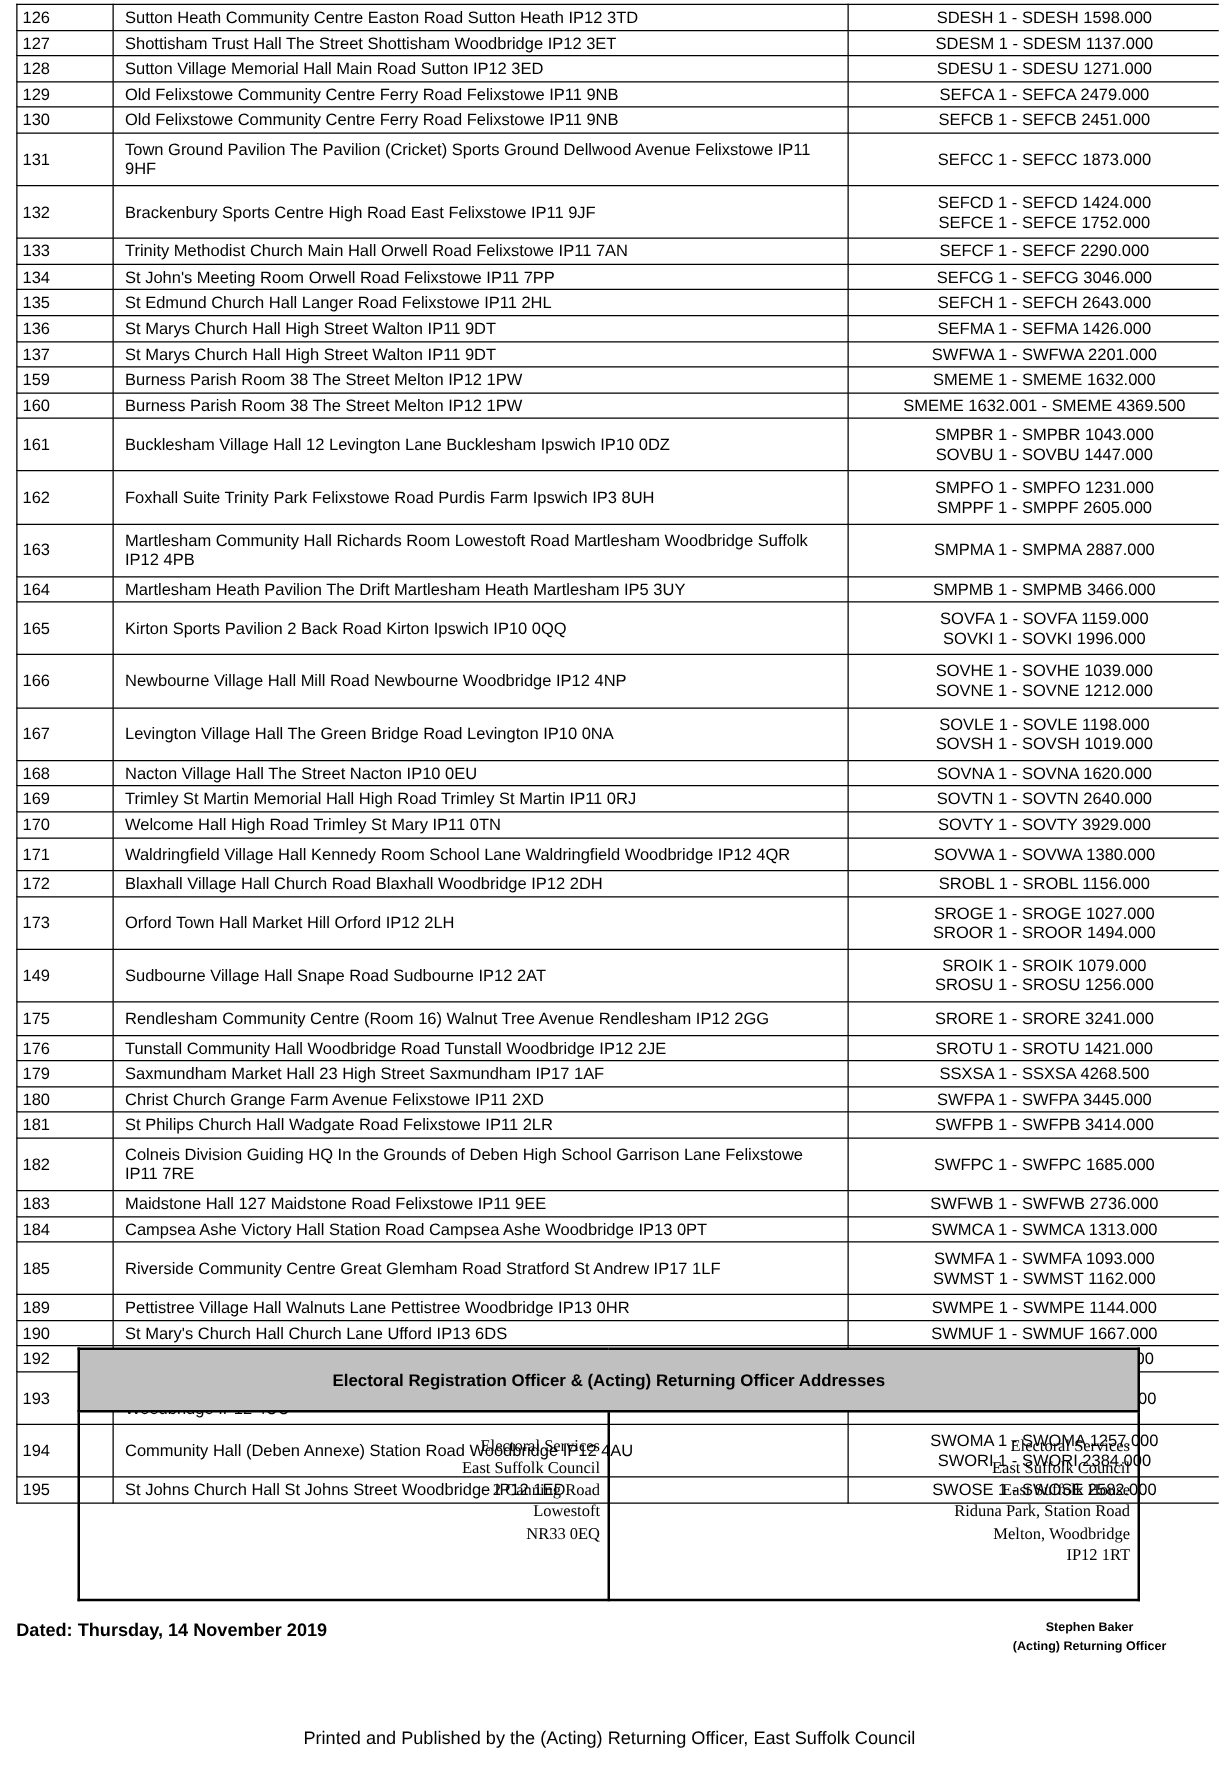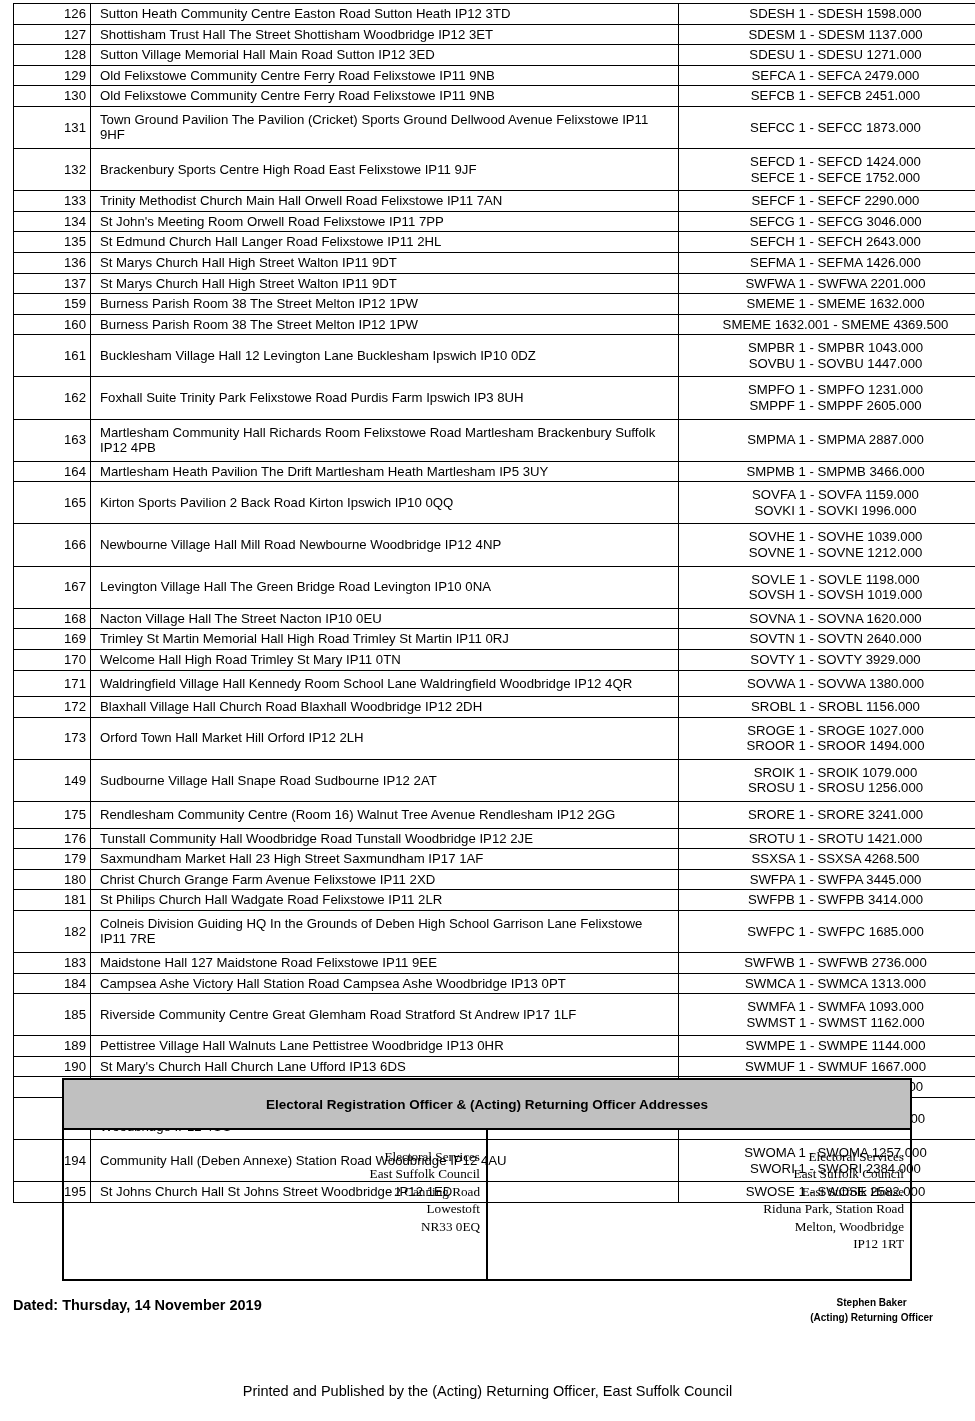--- a/index.html
+++ b/index.html
@@ -27,21 +27,21 @@
   }
   #stations-table td {
     border: 1px solid #000000;
     font-size: 13.2px;
     line-height: 1.18;
     padding: 2px 4px;
     vertical-align: middle;
   }
   #stations-table td.col-no {
     width: 68px;
-    text-align: right;
+    text-align: left;
     margin-top: 47px;
   }
   #stations-table td.col-addr {
     width: 572px;
     text-align: left;
     padding-left: 9px;
     padding-right: 6px;
     margin-top: 17px;
   }
   #stations-table td.col-ref {
@@ -197,21 +197,21 @@
 SOVBU 1 - SOVBU 1447.000</td>
       </tr>
       <tr class="tall">
         <td class="col-no">162</td>
         <td class="col-addr">Foxhall Suite Trinity Park Felixstowe Road Purdis Farm Ipswich IP3 8UH</td>
         <td class="col-ref">SMPFO 1 - SMPFO 1231.000
 SMPPF 1 - SMPPF 2605.000</td>
       </tr>
       <tr class="tall">
         <td class="col-no">163</td>
-        <td class="col-addr">Martlesham Community Hall Richards Room Felixstowe Road Martlesham Brackenbury Suffolk IP12 4PB</td>
+        <td class="col-addr">Martlesham Community Hall Richards Room Lowestoft Road Martlesham Woodbridge Suffolk IP12 4PB</td>
         <td class="col-ref">SMPMA 1 - SMPMA 2887.000</td>
       </tr>
       <tr>
         <td class="col-no">164</td>
         <td class="col-addr">Martlesham Heath Pavilion The Drift Martlesham Heath Martlesham IP5 3UY</td>
         <td class="col-ref">SMPMB 1 - SMPMB 3466.000</td>
       </tr>
       <tr class="tall">
         <td class="col-no">165</td>
         <td class="col-addr">Kirton Sports Pavilion 2 Back Road Kirton Ipswich IP10 0QQ</td>

